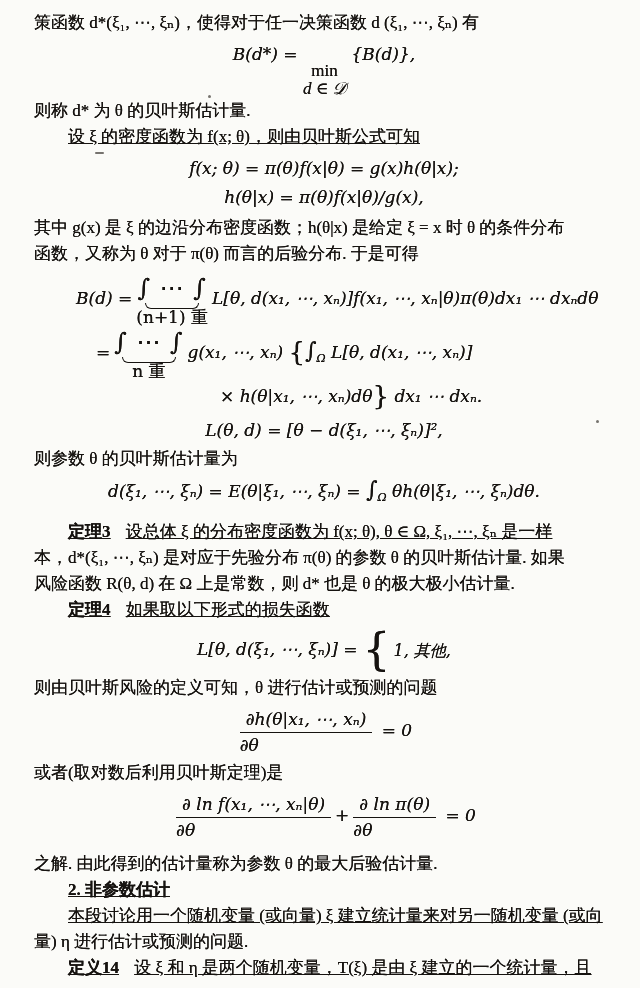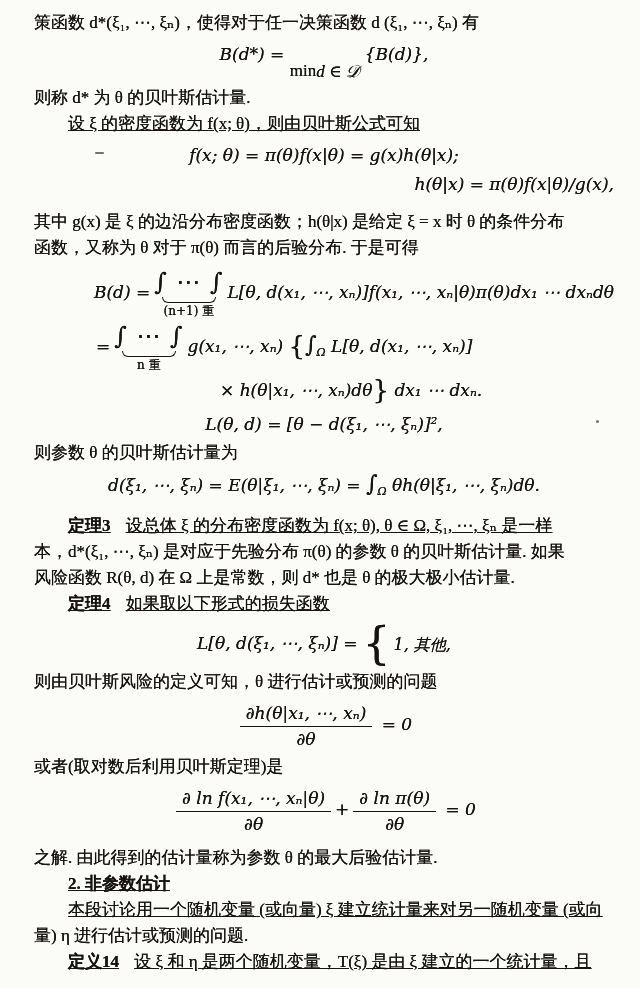--- a/index.html
+++ b/index.html
@@ -16,40 +16,40 @@
     overflow:hidden;
     text-shadow:0 0 .45px currentColor;
   }
   .bodyline{white-space:nowrap;}
   .ind{text-indent:2em;text-decoration:underline;}
   .math{font-style:italic;font-family:"DejaVu Serif","Liberation Serif",serif;}
   .ctr{text-align:center;}
   .bold{font-weight:bold;font-style:normal;margin-right:.9em;}
   .eqrow{margin:5px 0 3px 0;}
   
-  .stack{display:inline-flex;flex-direction:row;align-items:center;vertical-align:-16px;}
+  .stack{display:inline-flex;flex-direction:column;align-items:center;vertical-align:-16px;}
   .stack-top{line-height:22px;}
   .stack-sub{font-size:17px;line-height:13px;font-style:italic;}
   
   .intg{display:inline-flex;flex-direction:column;align-items:center;vertical-align:middle;margin:0 4px;}
   .ints{font-size:24px;line-height:30px;font-style:normal;letter-spacing:1px;}
   .ubrace{width:52px;height:5px;border:1.6px solid #161310;border-top:none;border-radius:0 0 8px 8px;}
-  .ublabel{font-size:12px;line-height:15px;font-style:normal;margin-top:1px;white-space:nowrap;}
+  .ublabel{font-size:17px;line-height:15px;font-style:normal;margin-top:1px;white-space:nowrap;}
   .eqB{margin:6px 0 2px 0;}
-  .eqB-l1{margin-left:42px;text-align:right;}
+  .eqB-l1{margin-left:42px;}
   .eqB-l2{margin-left:62px;margin-top:2px;}
   .eqB-l3{margin-left:186px;margin-top:4px;margin-bottom:8px;}
   .bigbrace{font-size:26px;vertical-align:-3px;font-style:normal;}
   .isub{font-size:11px;font-style:italic;}
   
   .cases{display:inline-flex;align-items:center;vertical-align:middle;}
   .cases-brace{font-size:44px;line-height:44px;font-weight:400;margin:0 3px 0 5px;font-style:normal;}
   .cases-rows{display:inline-flex;flex-direction:column;font-size:16px;line-height:23px;text-align:left;}
   
-  .frac{display:inline-flex;flex-direction:column;vertical-align:middle;text-align:center;margin:0 4px;}
+  .frac{display:inline-flex;flex-direction:column;vertical-align:middle;text-align:left;margin:0 4px;}
   .num{border-bottom:1.8px solid #161310;padding:0 6px 1px 6px;line-height:24px;}
   .den{padding-top:1px;line-height:22px;}
   .fracrow{margin:6px 0 4px 0;}
   .sechead{font-weight:bold;}
   
   .artifact{position:absolute;background:#55514c;border-radius:1px;opacity:.8;}
   .a1{left:95px;top:152px;width:9px;height:2px;}
   .a2{left:208px;top:95px;width:3px;height:3px;border-radius:50%;}
   .a3{left:596px;top:420px;width:3px;height:3px;border-radius:50%;}
 </style>
@@ -68,21 +68,21 @@
     <span class="math">B(d*) = </span><span class="stack">
         <span class="stack-top">min</span>
         <span class="stack-sub">d ∈ 𝒟</span>
       </span><span class="math"> {B(d)},</span>
   </div>
 
   <div class="bodyline">则称 d* 为 θ 的贝叶斯估计量.</div>
   <div class="bodyline ind">设 ξ 的密度函数为 f(x; θ)，则由贝叶斯公式可知</div>
 
   <div class="ctr math eqrow">f(x; θ) = π(θ)f(x|θ) = g(x)h(θ|x);</div>
-  <div class="ctr math" style="margin-bottom:12px;text-align:right;">h(θ|x) = π(θ)f(x|θ)/g(x),</div>
+  <div class="ctr math" style="margin-bottom:5px;">h(θ|x) = π(θ)f(x|θ)/g(x),</div>
 
   <div class="bodyline">其中 g(x) 是 ξ 的边沿分布密度函数；h(θ|x) 是给定 ξ = x 时 θ 的条件分布</div>
   <div class="bodyline">函数，又称为 θ 对于 π(θ) 而言的后验分布. 于是可得</div>
 
   <div class="eqB math">
     <div class="eqB-l1">
       <span>B(d) =</span><span class="intg">
           <span class="ints">∫ ⋯ ∫</span>
           <span class="ubrace"></span>
           <span class="ublabel">(n+1) 重</span>

